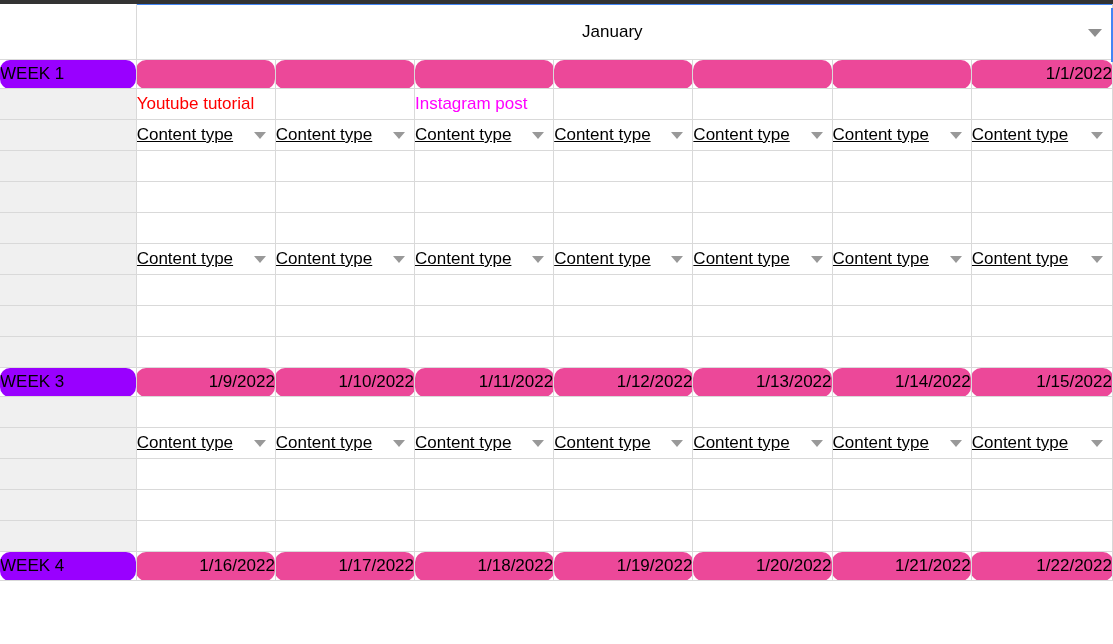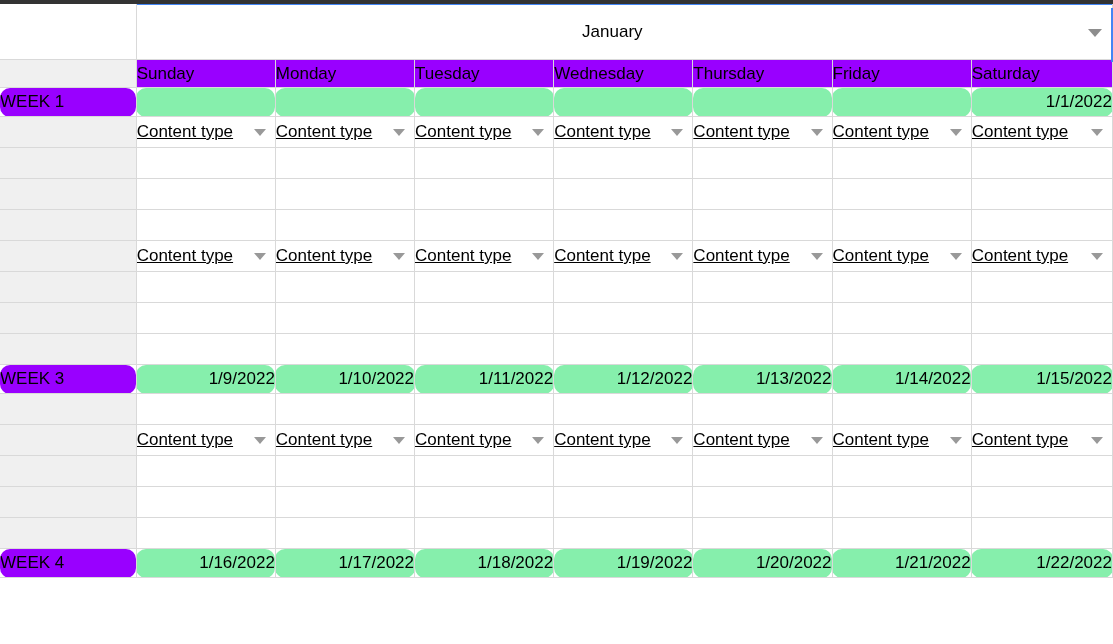--- a/index.html
+++ b/index.html
@@ -129,21 +129,21 @@
 
   td.week-blank {
     background: #f0f0f0;
     border-right: 1px solid #d9d9d9;
     border-bottom: none;
   }
 
   
   tr.date-row td { height: 28px; border-radius: 10px; }
   td.date-cell {
-    background: #86efac;
+    background: #ec4899;
     text-align: right;
     padding-right: 6px;
     font-size: 17px;
   }
 
   
   tr.body-row td { height: 30px; }
 
   td.day-cell {
     background: #ffffff;
@@ -197,39 +197,39 @@
         <col class="c-day-last">
     </colgroup>
     <tbody id="grid-body">
         <tr class="title-row">
           <td class="corner-blank"></td>
           <td class="title-cell last-col" colspan="7">
             <span class="title-text">January</span>
             <span class="title-caret"></span>
           </td>
         </tr>
-        <tr class="dayhdr-row">
-          <td class="dayhdr-blank"></td>
-          <td class="dayhdr">Sunday</td>
-          <td class="dayhdr">Monday</td>
-          <td class="dayhdr">Tuesday</td>
-          <td class="dayhdr">Wednesday</td>
-          <td class="dayhdr">Thursday</td>
-          <td class="dayhdr">Friday</td>
-          <td class="dayhdr last-col">Saturday</td>
-        </tr>
         <tr class="date-row">
           <td class="week-label">WEEK 1</td>
           <td class="date-cell"></td>
           <td class="date-cell"></td>
           <td class="date-cell"></td>
           <td class="date-cell"></td>
           <td class="date-cell"></td>
           <td class="date-cell"></td>
           <td class="date-cell last-col">1/1/2022</td>
+        </tr>
+        <tr class="body-row">
+          <td class="week-blank"></td>
+          <td class="topic-cell" style="color: rgb(255, 0, 0);">Youtube tutorial</td>
+          <td class="topic-cell" style="color: rgb(0, 0, 0);"></td>
+          <td class="topic-cell" style="color: rgb(255, 0, 255);">Instagram post</td>
+          <td class="topic-cell" style="color: rgb(0, 0, 0);"></td>
+          <td class="topic-cell" style="color: rgb(0, 0, 0);"></td>
+          <td class="topic-cell" style="color: rgb(0, 0, 0);"></td>
+          <td class="topic-cell last-col" style="color: rgb(0, 0, 0);"></td>
         </tr>
         <tr class="body-row">
           <td class="week-blank"></td>
           <td class="type-cell"><span>Content type</span><span class="type-caret"></span></td>
           <td class="type-cell"><span>Content type</span><span class="type-caret"></span></td>
           <td class="type-cell"><span>Content type</span><span class="type-caret"></span></td>
           <td class="type-cell"><span>Content type</span><span class="type-caret"></span></td>
           <td class="type-cell"><span>Content type</span><span class="type-caret"></span></td>
           <td class="type-cell"><span>Content type</span><span class="type-caret"></span></td>
           <td class="type-cell last-col"><span>Content type</span><span class="type-caret"></span></td>

